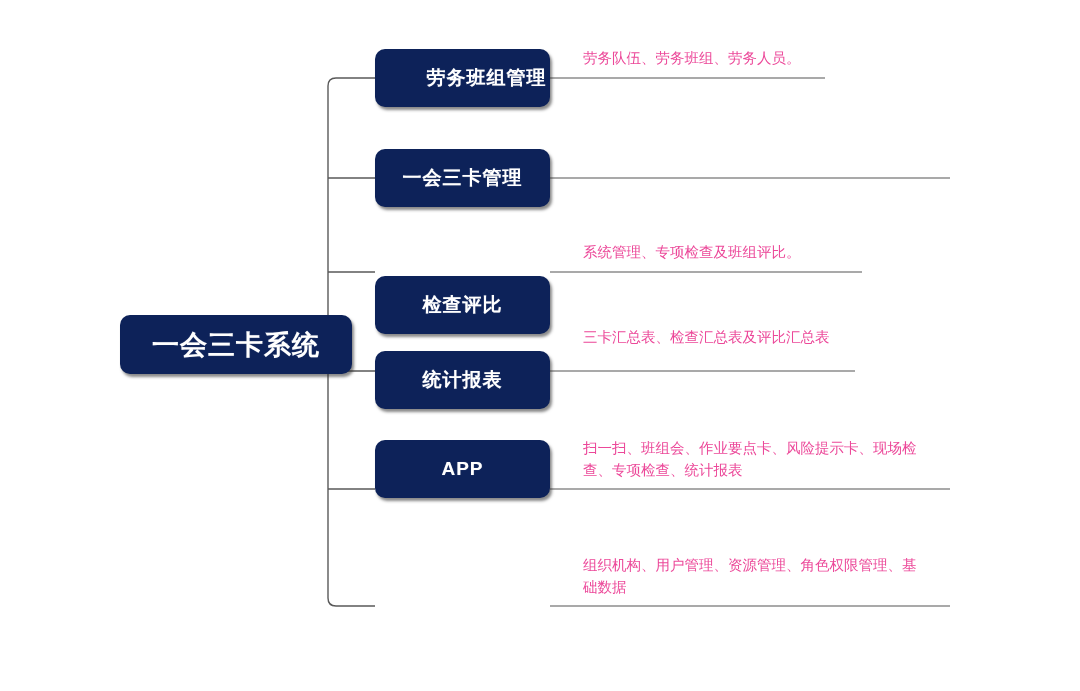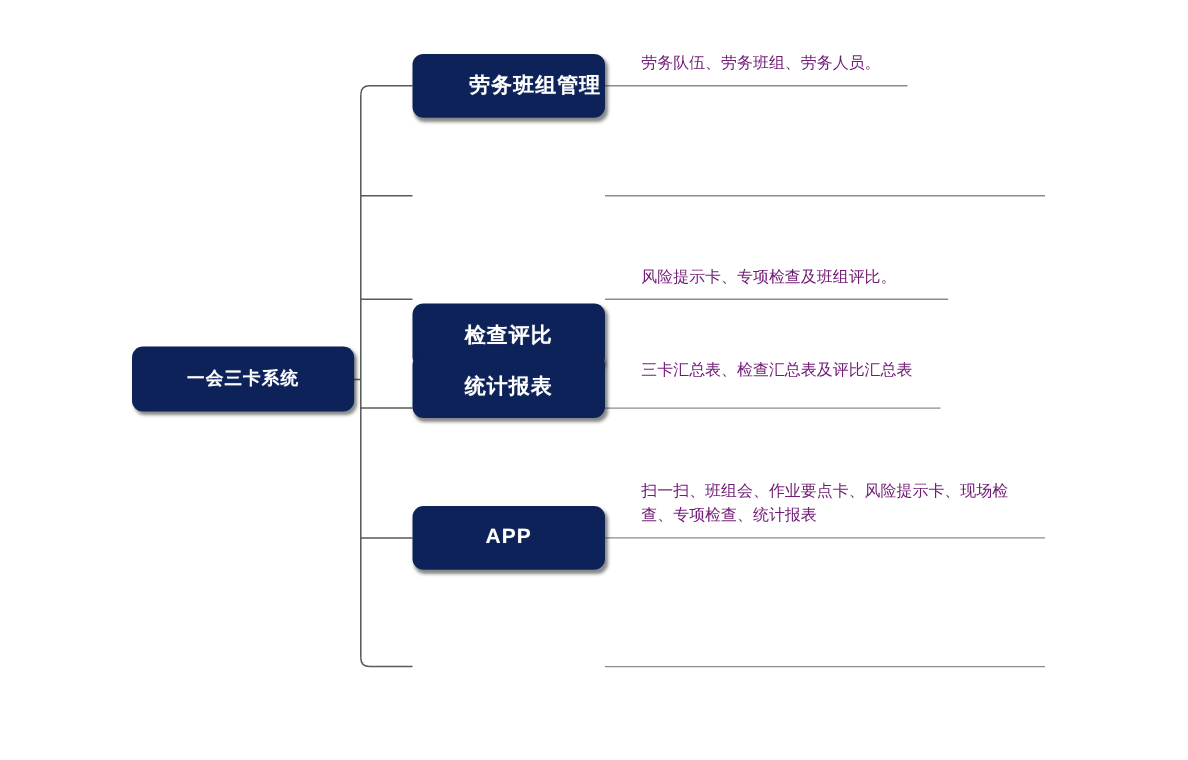--- a/index.html
+++ b/index.html
@@ -41,37 +41,37 @@
     justify-content: center;
     box-sizing: border-box;
     color: #ffffff;
     font-weight: bold;
     letter-spacing: 1px;
     text-shadow: 0 0 1px rgba(255,255,255,0.35);
   }
   .node.root {
     left: 120px;
     top: 315px;
-    width: 202px;
+    width: 232px;
     height: 59px;
-    font-size: 16px;
+    font-size: 27px;
     justify-content: center;
   }
   .node.branch {
     left: 375px;
     width: 175px;
     height: 58px;
     font-size: 19px;
   }
 
   
   .desc {
     position: absolute;
     left: 583px;
-    color: #701a75;
+    color: #ec4899;
     font-size: 14.5px;
     line-height: 22px;
     box-sizing: border-box;
     white-space: pre-line;
   }
   .desc.w-narrow { width: 380px; }
   .desc.w-wide   { width: 375px; }
 </style>
 </head>
 <body>
@@ -110,29 +110,34 @@
     </g>
   </svg>
 
   <div class="node root">
     <span>一会三卡系统</span>
   </div>
 
   <div class="node branch" style="top:49px;padding-left:48px;">
     <span>劳务班组管理</span>
   </div>
+  <div class="node branch" style="top:149px;">
+    <span>一会三卡管理</span>
+  </div>
   <div class="node branch" style="top:243px;margin-top:33px;">
     <span>检查评比</span>
   </div>
-  <div class="node branch" style="top:322px;">
+  <div class="node branch" style="top:351px;">
     <span>统计报表</span>
   </div>
-  <div class="node branch" style="top:460px;align-items:center;">
+  <div class="node branch" style="top:440px;align-items:center;">
     <span>APP</span>
   </div>
 
   <div class="desc w-narrow" style="top:47px;">劳务队伍、劳务班组、劳务人员。</div>
-  <div class="desc w-narrow" style="top:241px;">风险提示卡、专项检查及班组评比。</div>
+  <div class="desc w-narrow" style="top:241px;">系统管理、专项检查及班组评比。</div>
   <div class="desc w-narrow" style="top:326px;">三卡汇总表、检查汇总表及评比汇总表</div>
-  <div class="desc w-wide" style="top:437px;font-family:Liberation Mono, monospace;">扫一扫、班组会、作业要点卡、风险提示卡、现场检
+  <div class="desc w-wide" style="top:437px;">扫一扫、班组会、作业要点卡、风险提示卡、现场检
 查、专项检查、统计报表</div>
+  <div class="desc w-wide" style="top:554px;">组织机构、用户管理、资源管理、角色权限管理、基
+础数据</div>
 
 </div>
 
 </body></html>

